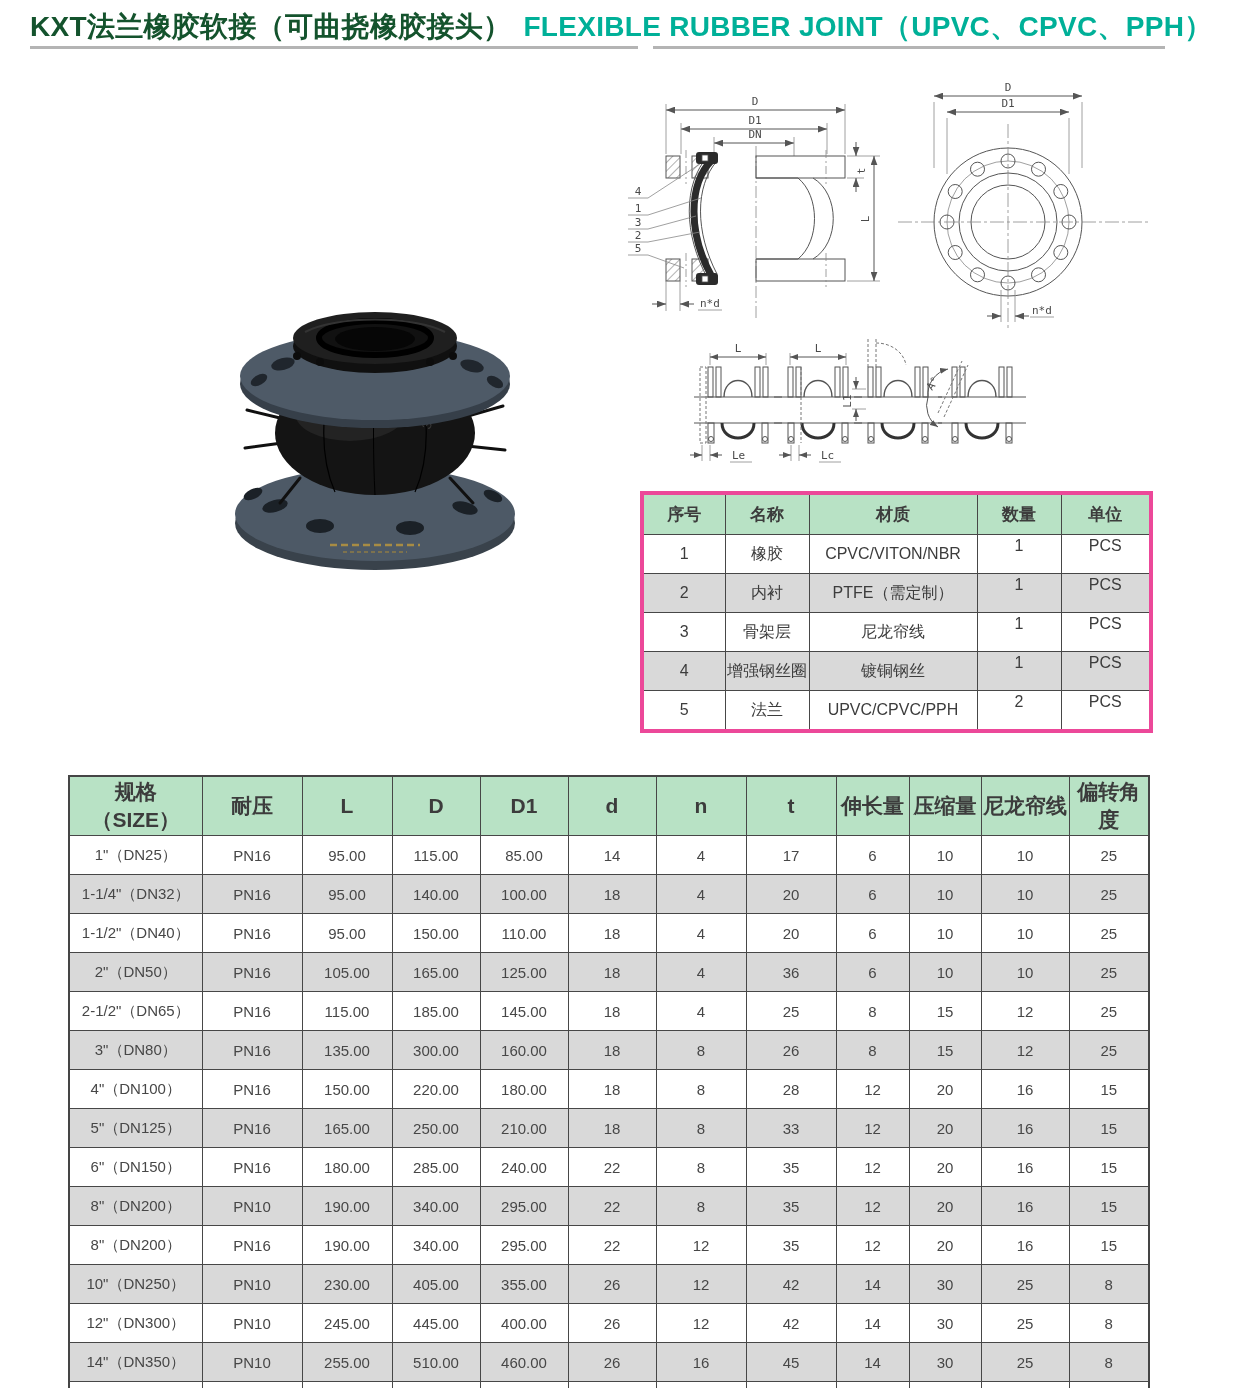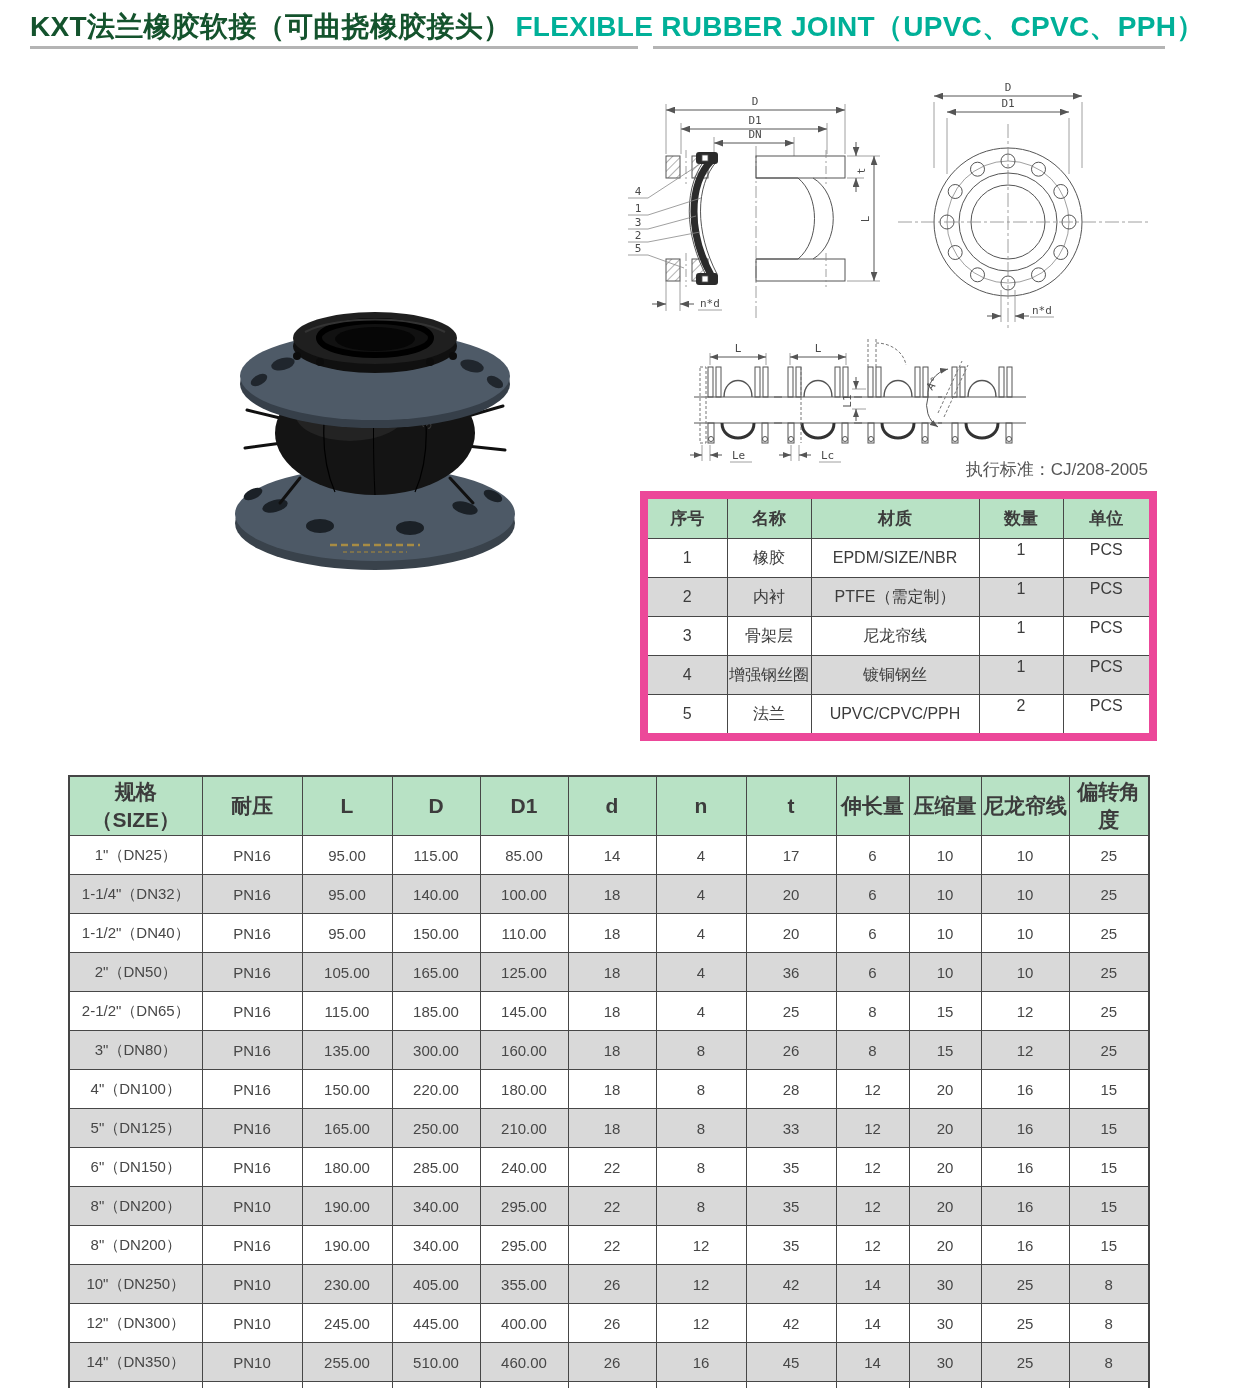--- a/index.html
+++ b/index.html
@@ -2,21 +2,21 @@
 <html><head>
 <meta charset="utf-8">
 <style>
   html,body { margin:0; padding:0; background:#ffffff; }
   body { width:1242px; height:1388px; position:relative; font-family:"Liberation Sans","DejaVu Sans",sans-serif; color:#3f3f3f; }
   .page { position:relative; width:1242px; height:1388px; background:#fff; overflow:hidden; }
 
   
   .header-title { position:absolute; left:30px; top:8px; font-size:28px; font-weight:bold; white-space:nowrap; letter-spacing:.3px; }
   .title-zh { color:#14532d; }
-  .title-en { color:#00b098; margin-left:4px; }
+  .title-en { color:#00b098; margin-left:12px; }
   .rule { position:absolute; top:46px; height:3px; background:#b4b4b4; }
   .rule-left  { left:30px;  width:608px; }
   .rule-right { left:653px; width:512px; }
 
   
   svg { position:absolute; overflow:visible; }
   .product-photo   { left:225px; top:298px; width:300px; height:270px; }
   .section-drawing { left:608px; top:76px;  width:292px; height:252px; }
   .front-drawing   { left:898px; top:76px;  width:252px; height:252px; }
   .motion-drawing  { left:690px; top:335px; width:332px; height:126px; }
@@ -25,21 +25,21 @@
   .thin { stroke:#888; stroke-width:.8; fill:none; }
 
   .standard-note { position:absolute; top:458px; left:760px; width:388px; text-align:right; font-size:17px; color:#565656; }
 
   
   table { border-collapse:collapse; table-layout:fixed; position:absolute; background:#fff; }
   th,td { border:1px solid #474747; text-align:center; overflow:hidden; }
   th { background:#b8e2c5; color:#3c3c3c; font-weight:bold; }
   tr.alt td { background:#d9d9d9; }
 
-  .parts-table { left:640px; top:491px; width:509px; border:8px solid #ec4899; }
+  .parts-table { left:640px; top:491px; width:509px; border:4px solid #ec4899; }
   .parts-table th { height:37px; font-size:17px; }
   .parts-table td { height:36px; font-size:16px; color:#3c3c3c; }
   .parts-table td:nth-child(4), .parts-table td:nth-child(5) { vertical-align:top; line-height:20px; }
 
   .spec-table { left:68px; top:775px; width:1080px; border:2px solid #454545; }
   .spec-table th { height:43px; font-size:21px; }
   .spec-table td { height:36px; font-size:15px; color:#474747; }
 </style>
 </head>
 <body>
@@ -297,21 +297,20 @@
     <g transform="translate(292,70)">
       <use href="#joint"></use>
       <line x1="-44" y1="8" x2="-20" y2="-44" stroke="#777" stroke-dasharray="3 2"></line>
       <line x1="-38" y1="12" x2="-14" y2="-40" stroke="#777" stroke-dasharray="3 2"></line>
       <path d="M-54,-8 A26 26 0 0 1 -34,-36" fill="none" stroke="#555" marker-end="url(#ah3)"></path>
       <path d="M-54,-8 A26 26 0 0 0 -44,22" fill="none" stroke="#555" marker-end="url(#ah3)"></path>
       <text class="dimtxt" x="-50" y="-14" font-size="10" transform="rotate(-55 -50 -14)">A°</text>
     </g>
   </svg>
 
-  <div class="standard-note">执行标准：CJ/208-2005</div>
 
   <table class="parts-table">
     <colgroup>
         <col style="width:83px">
         <col style="width:84px">
         <col style="width:168px">
         <col style="width:84px">
         <col style="width:90px">
       </colgroup>
     <thead>
@@ -320,21 +319,21 @@
           <th>名称</th>
           <th>材质</th>
           <th>数量</th>
           <th>单位</th>
         </tr>
     </thead>
     <tbody>
         <tr>
           <td>1</td>
           <td>橡胶</td>
-          <td>EPDM/SIZE/NBR</td>
+          <td>CPVC/VITON/NBR</td>
           <td>1</td>
           <td>PCS</td>
         </tr>
         <tr class="alt">
           <td>2</td>
           <td>内衬</td>
           <td>PTFE（需定制）</td>
           <td>1</td>
           <td>PCS</td>
         </tr>

